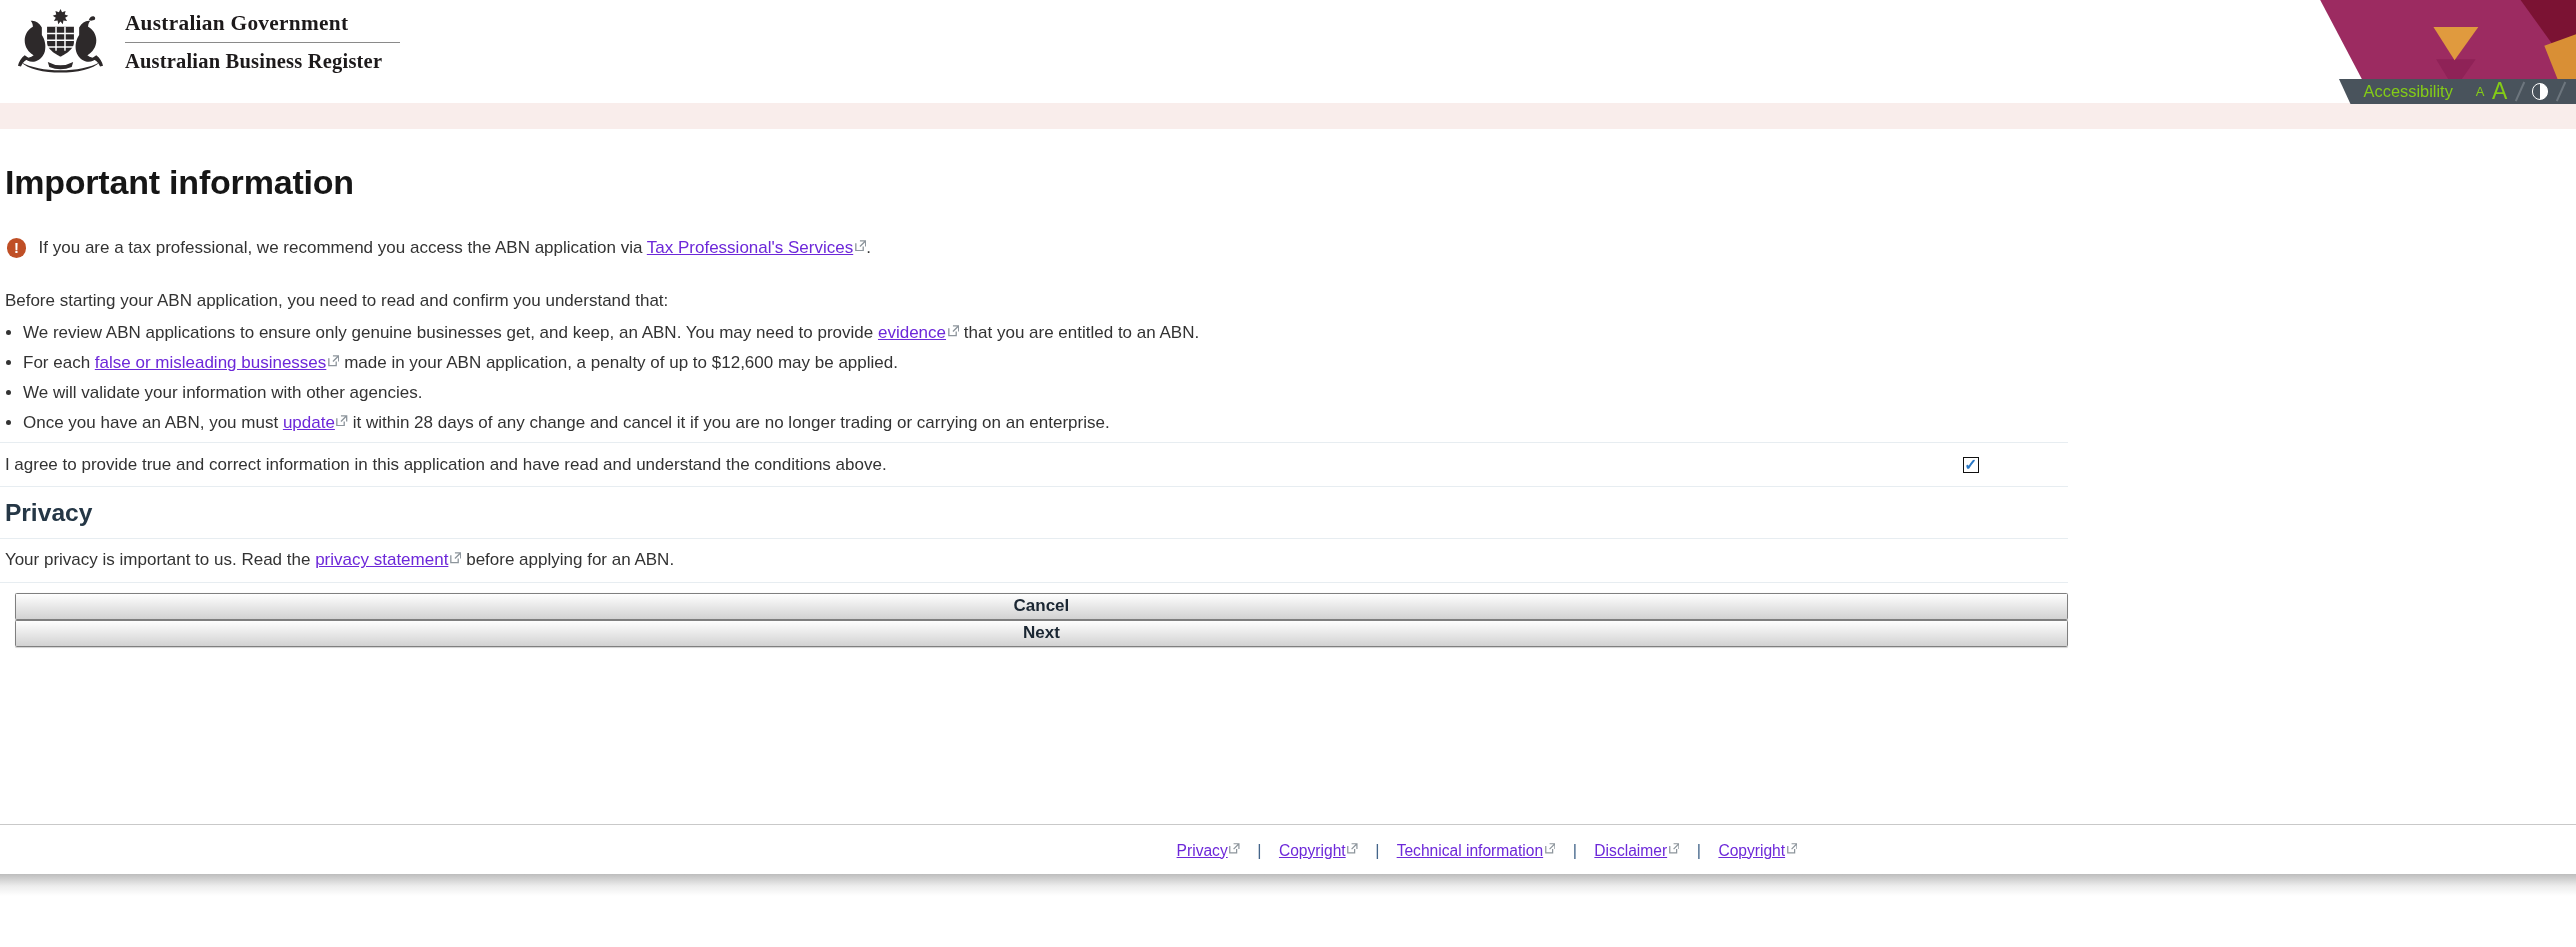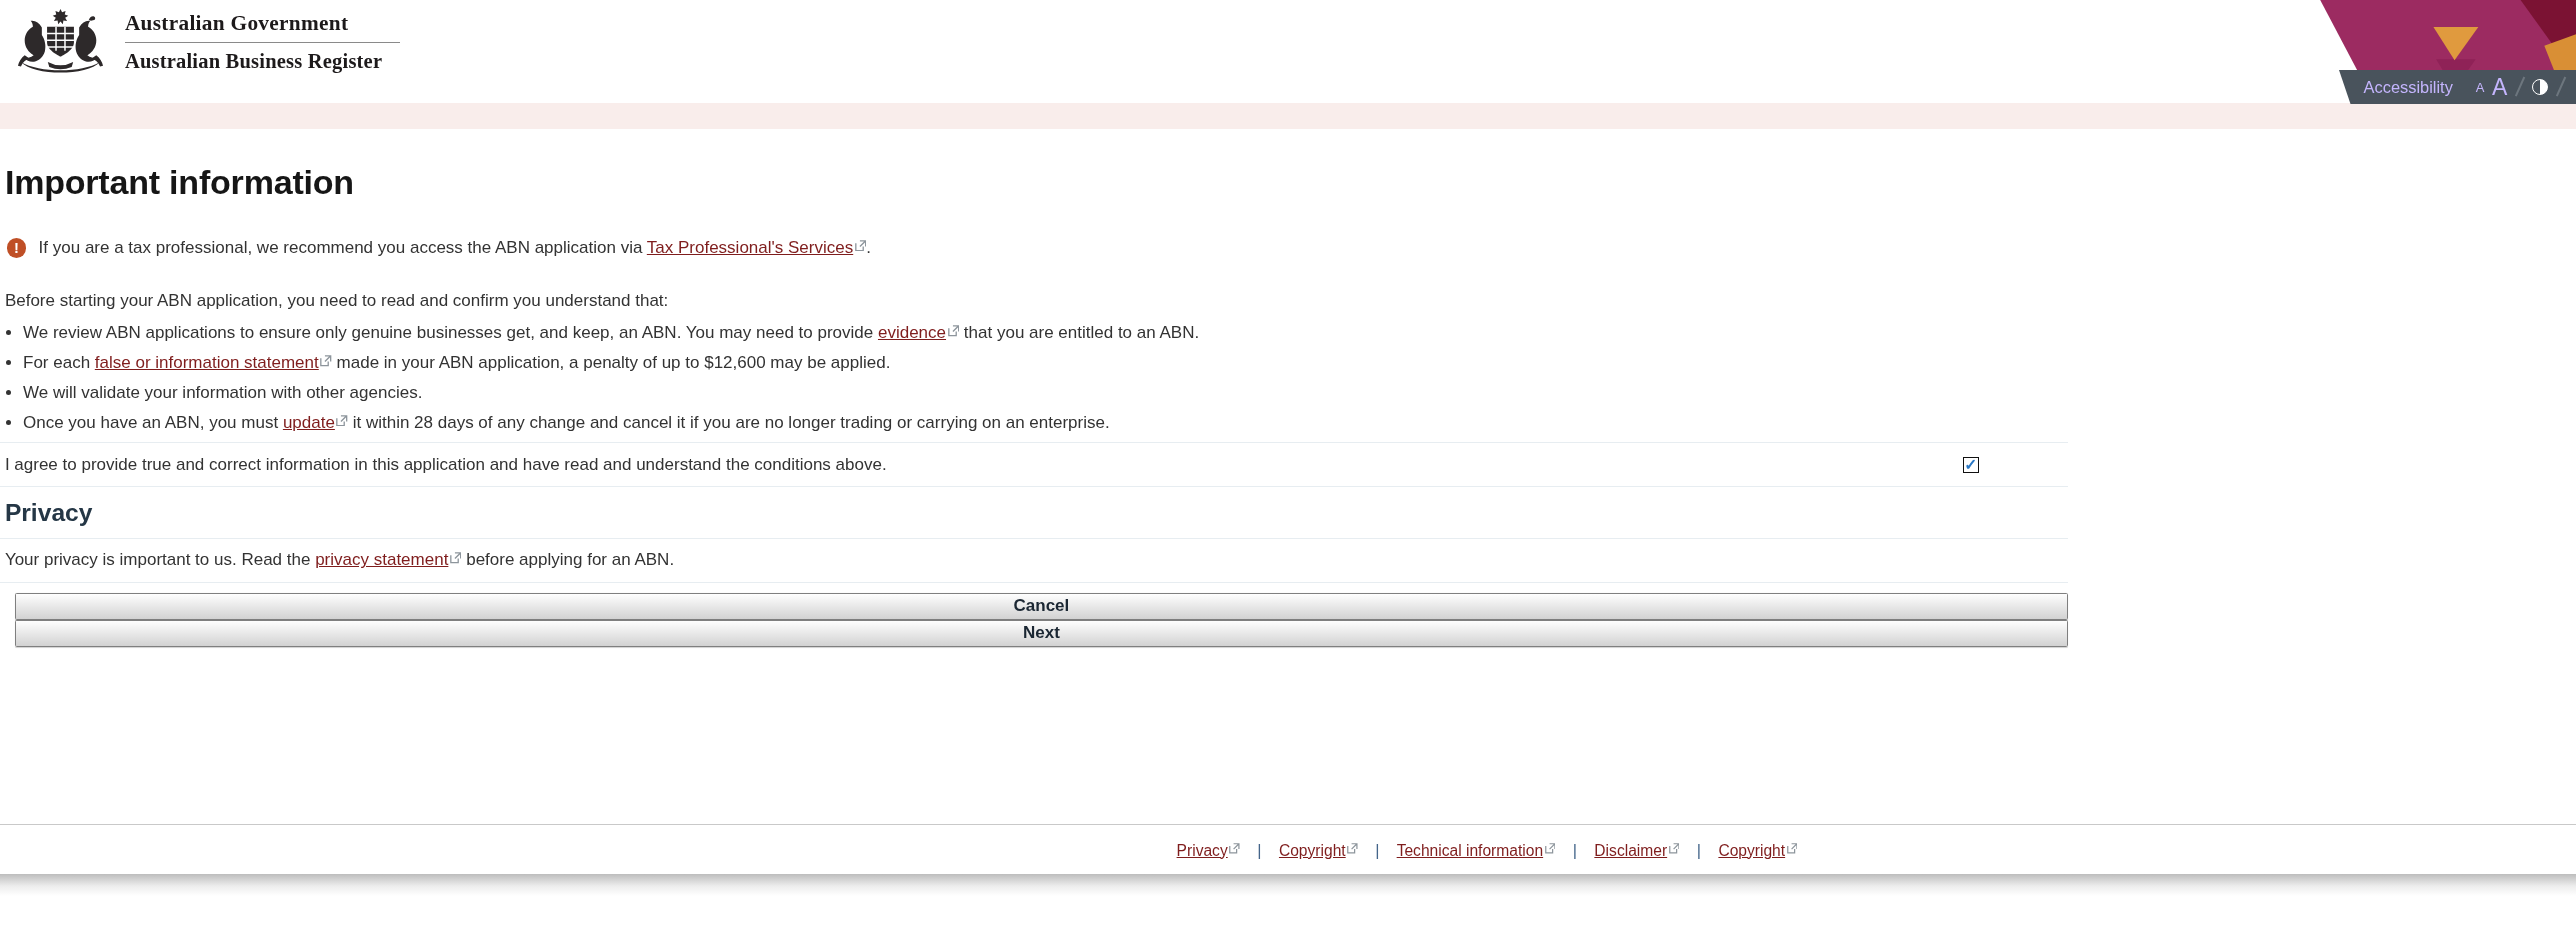--- a/index.html
+++ b/index.html
@@ -19,44 +19,44 @@
 
   .deco { position:absolute; right:0; top:0; width:264px; height:104px; }
   .deco > div { position:absolute; inset:0; }
   .deco-magenta { background:#9c2b61; clip-path:polygon(8.2px 0, 100% 0, 100% 100%, 63px 100%); }
   .deco-maroon  { background:#7b1233; clip-path:polygon(79% 0, 100% 0, 100% 74%); }
   .deco-magenta2{ background:#8f2257; clip-path:polygon(47% 57%, 62% 57%, 54% 86%); }
   .deco-orange1 { background:#e09a3e; clip-path:polygon(46% 26%, 63% 26%, 54% 58%); }
   .deco-orange2 { background:#d98f35; clip-path:polygon(88% 44%, 100% 33%, 100% 78%, 93% 76%); }
 
   .a11y-bar {
-    position:absolute; right:0; bottom:0; width:237px; height:34px; background:#49535c;
+    position:absolute; right:0; bottom:0; width:237px; height:25px; background:#49535c;
     clip-path:polygon(0 0, 100% 0, 100% 100%, 11.5px 100%);
-    display:flex; align-items:center; color:#c4b5fd; padding:0 8.2px 0 24.6px;
+    display:flex; align-items:center; color:#84cc16; padding:0 8.2px 0 24.6px;
   }
   .a11y-label { font-size:16.4px; cursor:pointer; }
   .a11y-small-a { font-size:13px; margin-left:23px; cursor:pointer; }
   .a11y-large-a { font-size:23px; margin-left:7.4px; line-height:1; cursor:pointer; }
   .a11y-div { width:1.6px; height:21.3px; background:#6d767e; transform:rotate(24deg); margin:0 11.5px; }
   .contrast-icon {
     width:16.4px; height:16.4px; border:1.6px solid #fff; border-radius:50%;
     background:linear-gradient(90deg, rgba(0,0,0,0) 0 50%, #fff 50% 100%); cursor:pointer;
   }
   .subheader { height:26px; background:#f9edeb; }
 
   
   .main { width:2068px; padding-left:0; }
   .h1 { font-size:34px; font-weight:bold; color:#161616; margin:34px 0 0 4.9px; letter-spacing:-0.2px; }
   .warning-row { display:flex; align-items:center; margin:36px 0 0 6.6px; font-size:17px; }
   .warning-icon {
     width:19.7px; height:19.7px; border-radius:50%; background:#bf4f26; color:#fff;
     display:inline-flex; align-items:center; justify-content:center;
     font-size:14.8px; font-weight:bold; margin-right:12.3px; flex:0 0 auto;
   }
-  a, .link { color:#7f1d1d; text-decoration:underline; cursor:pointer; }
+  a, .link { color:#6d28d9; text-decoration:underline; cursor:pointer; }
   .ext-icon { display:inline-block; vertical-align:1.6px; margin-left:1.6px; }
   .intro { margin:33px 0 0 4.9px; font-size:17px; }
   .bullets { margin:12.3px 0 0 0; padding-left:23px; }
   .bullets li { font-size:17px; margin-bottom:9.8px; }
   .divider { border-top:0.8px solid #e7edf1; }
   .agree-row { display:flex; align-items:center; justify-content:space-between; padding:11.5px 0; }
   .agree-text { font-size:17px; margin-left:4.9px; }
   .checkbox {
     width:16.4px; height:16.4px; border:1.6px solid #111; background:#fff; margin-right:89px;
     display:inline-flex; align-items:center; justify-content:center; cursor:pointer;
@@ -135,21 +135,21 @@
       </span>
     </div>
 
     <p class="intro">Before starting your ABN application, you need to read and confirm you understand that:</p>
 
     <ul class="bullets">
       <li><span>We review ABN applications to ensure only genuine businesses get, and keep, an ABN. You may need to provide </span><a>evidence</a><svg class="ext-icon" width="11.5" height="11.5" viewBox="0 0 14 14">
             <path d="M1,4 v9 h9 v-5" fill="none" stroke="#8d959c" stroke-width="1.6"></path>
             <path d="M6,1 h7 v7 M13,1 L6,8" fill="none" stroke="#8d959c" stroke-width="1.6"></path>
           </svg><span> that you are entitled to an ABN.</span></li>
-      <li><span>For each </span><a>false or information statement</a><svg class="ext-icon" width="11.5" height="11.5" viewBox="0 0 14 14">
+      <li><span>For each </span><a>false or misleading businesses</a><svg class="ext-icon" width="11.5" height="11.5" viewBox="0 0 14 14">
             <path d="M1,4 v9 h9 v-5" fill="none" stroke="#8d959c" stroke-width="1.6"></path>
             <path d="M6,1 h7 v7 M13,1 L6,8" fill="none" stroke="#8d959c" stroke-width="1.6"></path>
           </svg><span> made in your ABN application, a penalty of up to $12,600 may be applied.</span></li>
       <li><span>We will validate your information with other agencies.</span></li>
       <li><span>Once you have an ABN, you must </span><a>update</a><svg class="ext-icon" width="11.5" height="11.5" viewBox="0 0 14 14">
             <path d="M1,4 v9 h9 v-5" fill="none" stroke="#8d959c" stroke-width="1.6"></path>
             <path d="M6,1 h7 v7 M13,1 L6,8" fill="none" stroke="#8d959c" stroke-width="1.6"></path>
           </svg><span> it within 28 days of any change and cancel it if you are no longer trading or carrying on an enterprise.</span></li>
     </ul>
 

